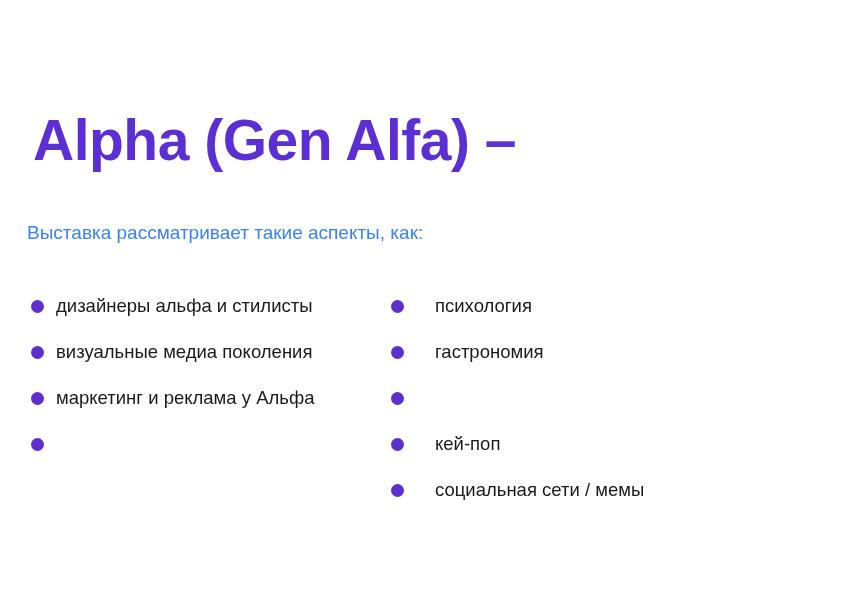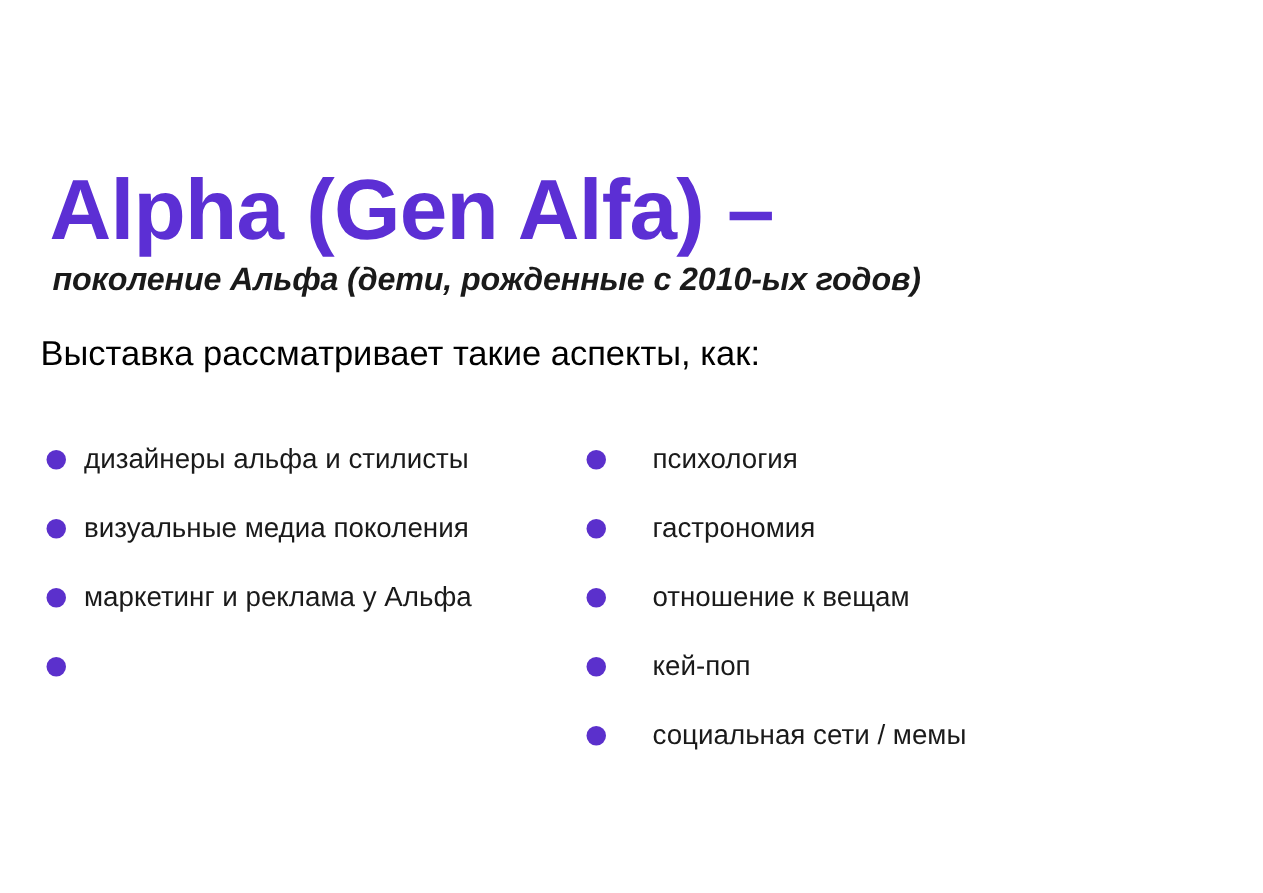--- a/index.html
+++ b/index.html
@@ -49,24 +49,24 @@
     letter-spacing: -0.1px;
     color: #1a1a1a;
     white-space: nowrap;
   }
 
   
   .slide-intro {
     position: absolute;
     left: 27px;
     top: 221px;
-    font-size: 23px;
+    font-size: 19px;
     font-weight: 400;
     line-height: 1.3;
-    color: #000000;
+    color: #3b82f6;
     white-space: nowrap;
   }
 
   
   .aspects {
     position: absolute;
     left: 0;
     top: 283px;
     width: 842px;
     display: flex;
@@ -101,21 +101,20 @@
   }
   .aspect-column.right .aspect-label { margin-left: 31px; }
 </style>
 </head>
 <body>
 
 <div class="slide">
 
   <h1 class="slide-title">Alpha (Gen Alfa) –</h1>
 
-  <div class="slide-subtitle">поколение Альфа (дети, рожденные с 2010-ых годов)</div>
 
   <div class="slide-intro">Выставка рассматривает такие аспекты, как:</div>
 
   <div class="aspects">
 
     <div class="aspect-column left">
       <div class="aspect-item">
         <span class="bullet-dot"></span>
         <span class="aspect-label">дизайнеры альфа и стилисты</span>
       </div>
@@ -136,21 +135,20 @@
       <div class="aspect-item">
         <span class="bullet-dot"></span>
         <span class="aspect-label">психология</span>
       </div>
       <div class="aspect-item">
         <span class="bullet-dot"></span>
         <span class="aspect-label">гастрономия</span>
       </div>
       <div class="aspect-item">
         <span class="bullet-dot"></span>
-        <span class="aspect-label">отношение к вещам</span>
       </div>
       <div class="aspect-item">
         <span class="bullet-dot"></span>
         <span class="aspect-label">кей-поп</span>
       </div>
       <div class="aspect-item">
         <span class="bullet-dot"></span>
         <span class="aspect-label">социальная сети / мемы</span>
       </div>
     </div>

